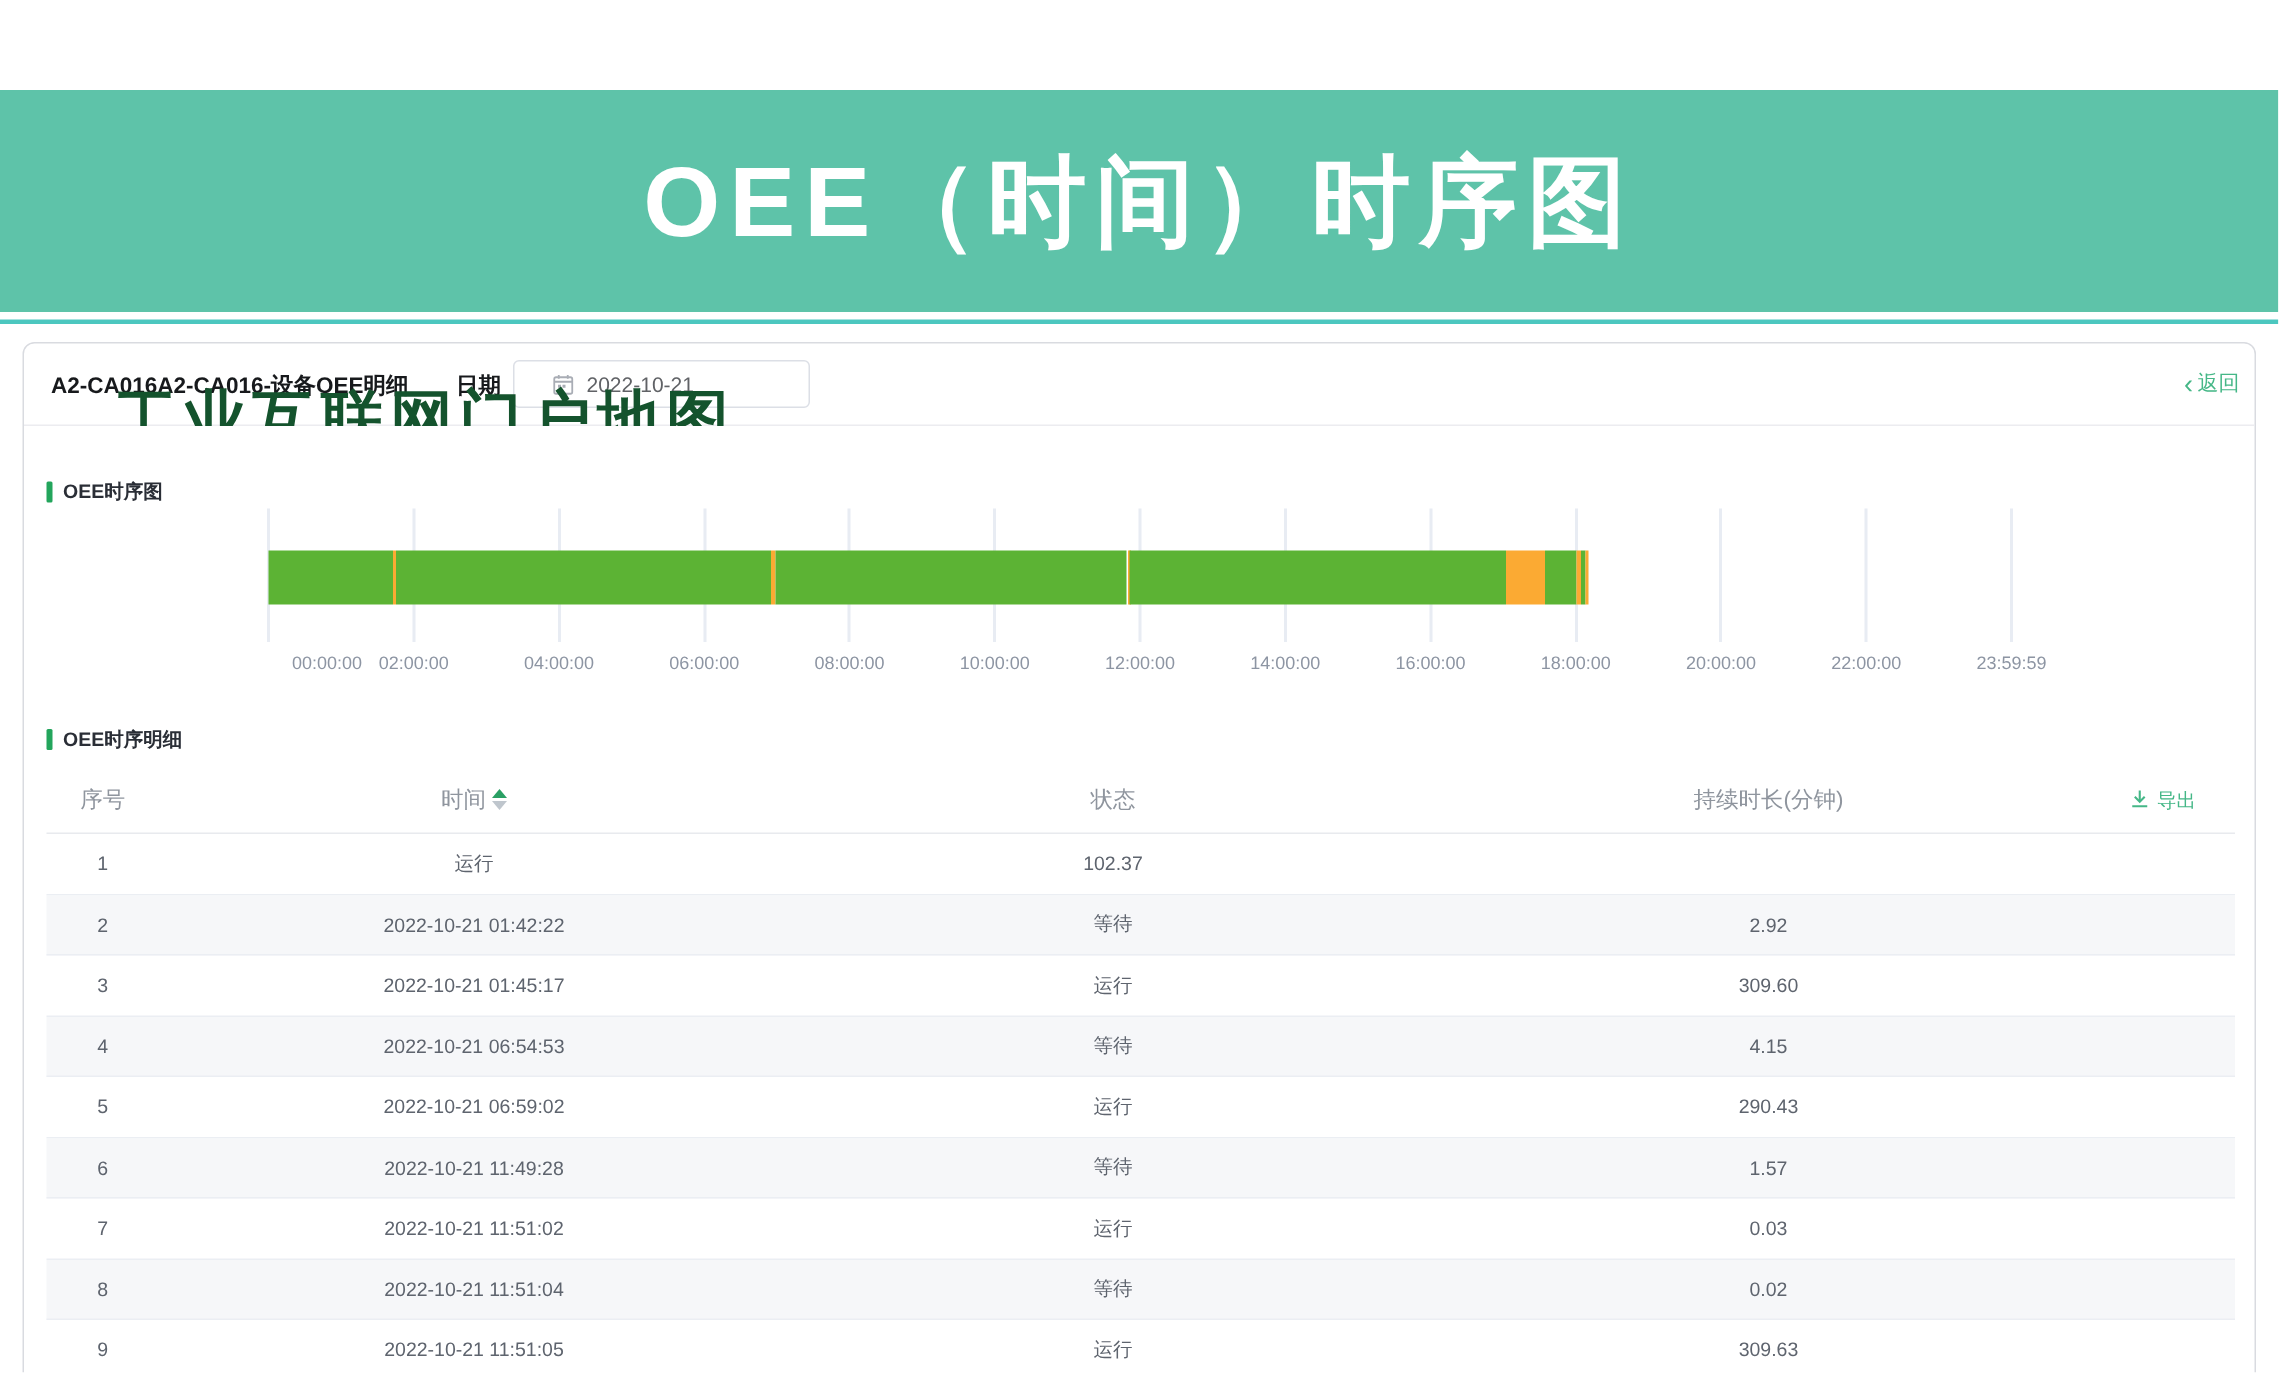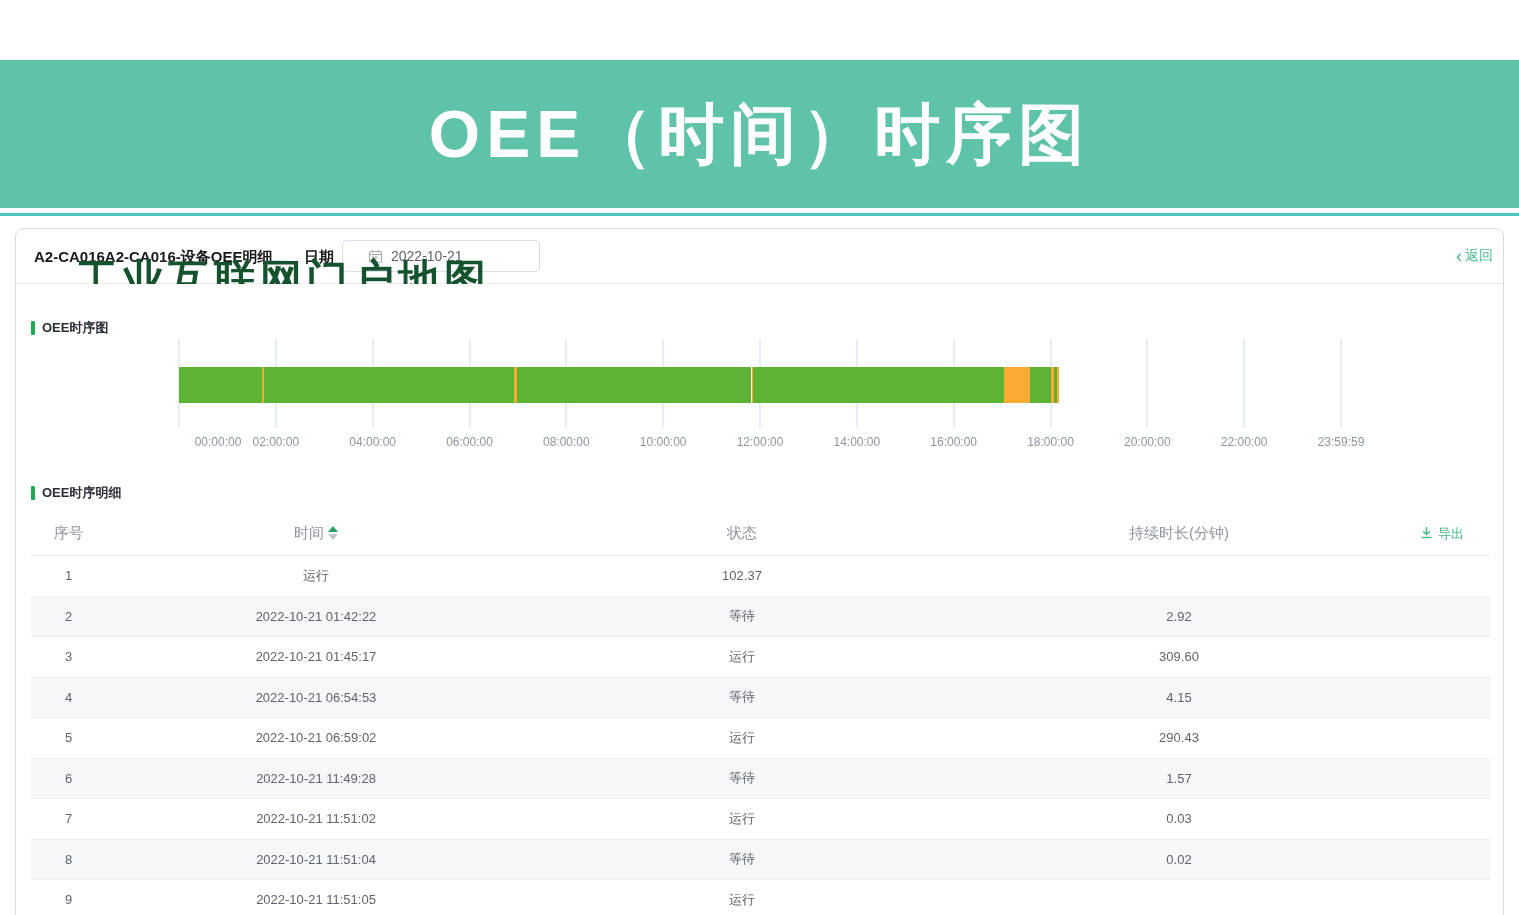--- a/index.html
+++ b/index.html
@@ -238,19 +238,20 @@
             <div class="tcell">8</div>
             <div class="tcell">2022-10-21 11:51:04</div>
             <div class="tcell">等待</div>
             <div class="tcell">0.02</div>
             <div></div>
           </div>
           <div class="trow">
             <div class="tcell">9</div>
             <div class="tcell">2022-10-21 11:51:05</div>
             <div class="tcell">运行</div>
+            <div class="tcell">309.63</div>
             <div></div>
           </div>
         </div>
     </div>
 
   </div>
 </div>
 
 </body></html>

